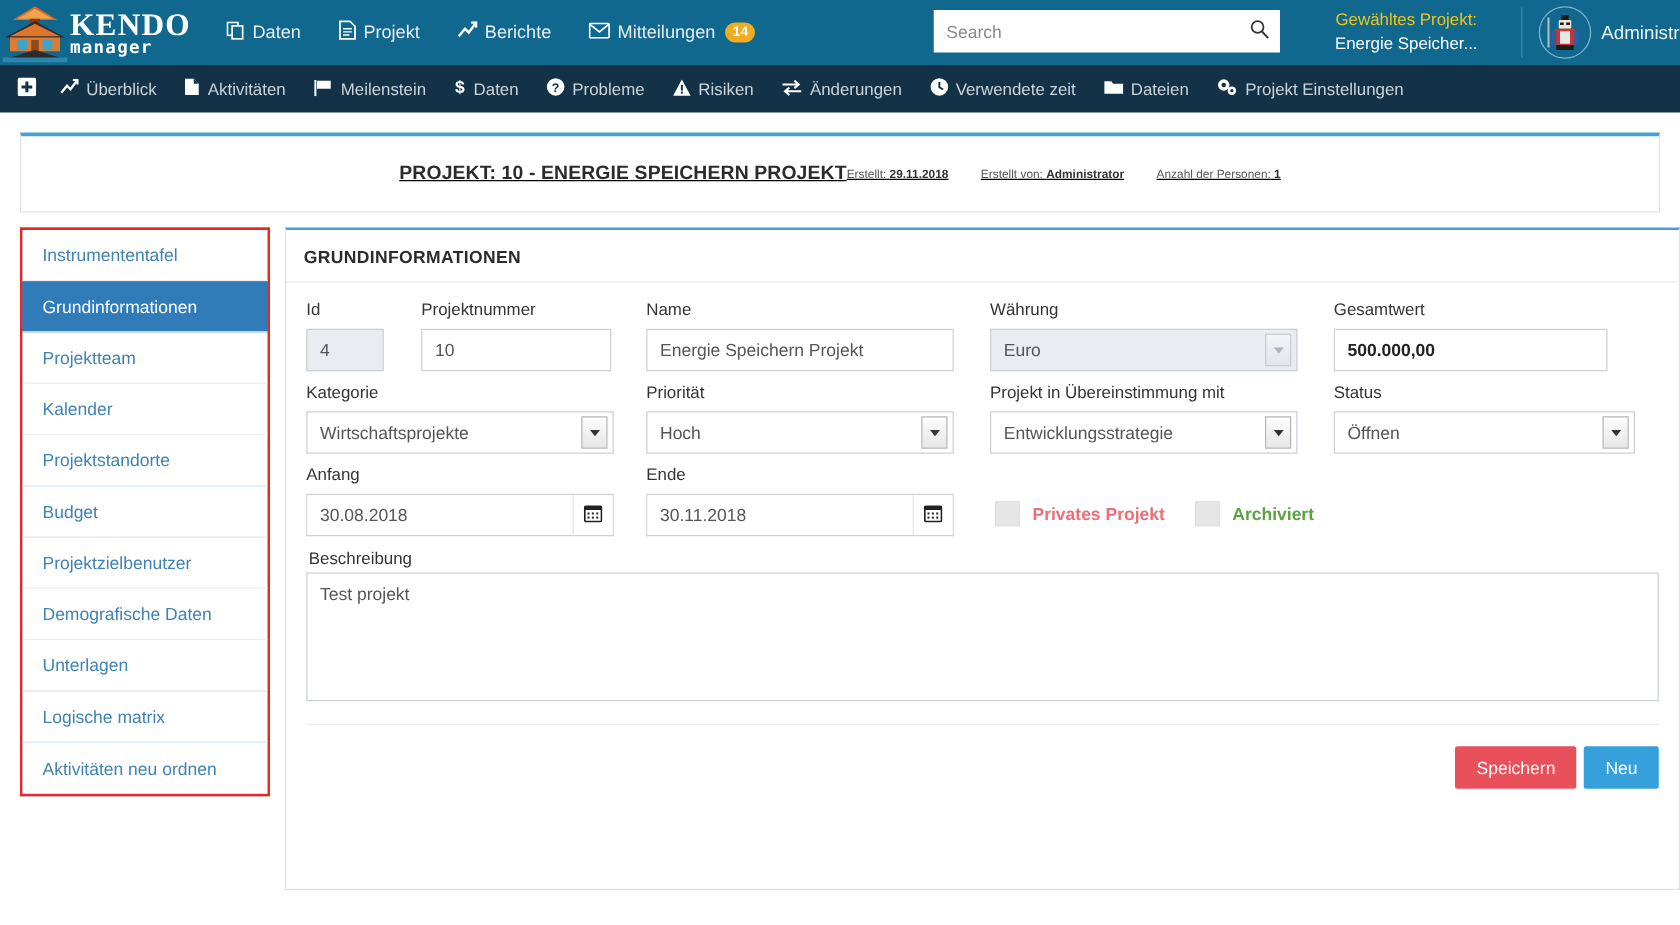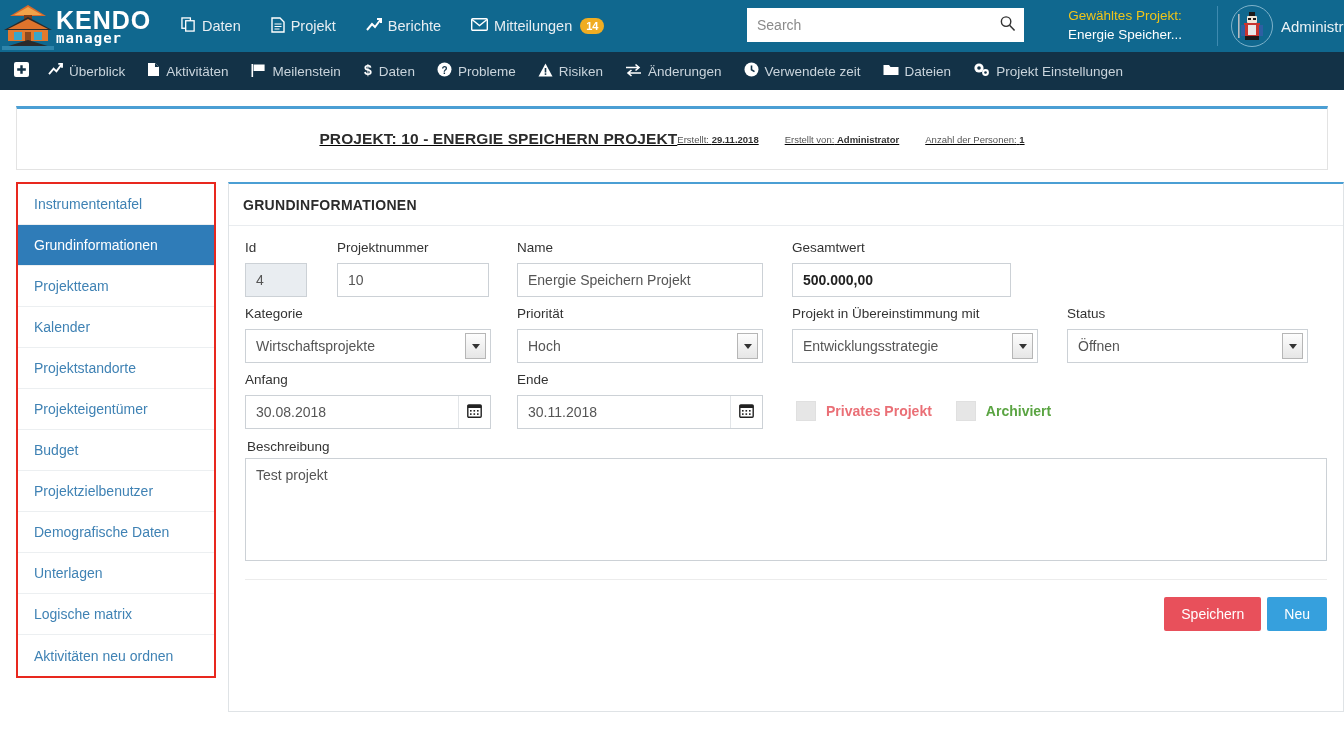--- a/index.html
+++ b/index.html
@@ -24,21 +24,21 @@
     display: flex; align-items: center;
     padding-left: 2px;
     flex: 0 0 auto;
   }
   .logo-pagoda { width: 52px; height: 48px; flex: 0 0 auto; }
   .logo-text {
     margin-left: 2px;
     line-height: 1;
   }
   .logo-kendo {
-    font-family: Liberation Sans, sans-serif;
+    font-family: Liberation Serif, serif;
     font-weight: bold;
     font-size: 25px;
     letter-spacing: 1px;
     color: #ffffff;
     display: block;
   }
   .logo-manager {
     font-family: "DejaVu Sans Mono", monospace;
     font-weight: bold;
     font-size: 14px;
@@ -612,23 +612,20 @@
       <div class="side-item">
           <span>Projektteam</span>
         </div>
       <div class="side-item">
           <span>Kalender</span>
         </div>
       <div class="side-item">
           <span>Projektstandorte</span>
         </div>
       <div class="side-item">
-          <span>Projekteigentümer</span>
-        </div>
-      <div class="side-item">
           <span>Budget</span>
         </div>
       <div class="side-item">
           <span>Projektzielbenutzer</span>
         </div>
       <div class="side-item">
           <span>Demografische Daten</span>
         </div>
       <div class="side-item">
           <span>Unterlagen</span>
@@ -651,20 +648,29 @@
             <span class="flabel">Id</span>
             <input class="finput readonly" style="width: 62px;" type="text" readonly="" value="4">
           </div>
           <div class="fgroup" style="width:180px; margin-left:28px;">
             <span class="flabel">Projektnummer</span>
             <input class="finput" style="width: 152px;" type="text" value="10">
           </div>
           <div class="fgroup" style="width:275px;">
             <span class="flabel">Name</span>
             <input class="finput" style="width: 246px;" type="text" value="Energie Speichern Projekt">
+          </div>
+          <div class="fgroup" style="width:275px;">
+            <span class="flabel">Währung</span>
+            <div class="fselect disabled" style="width:246px;">
+              <span class="val">Euro</span>
+              <span class="arrow">
+                  <span class="caret muted"></span>
+                </span>
+            </div>
           </div>
           <div class="fgroup" style="width:246px;">
             <span class="flabel">Gesamtwert</span>
             <input class="finput bold" style="width: 219px;" type="text" value="500.000,00">
           </div>
         </div>
 
         <div class="row" style="margin-top:9px;">
           <div class="fgroup" style="width:272px;">
             <span class="flabel">Kategorie</span>

